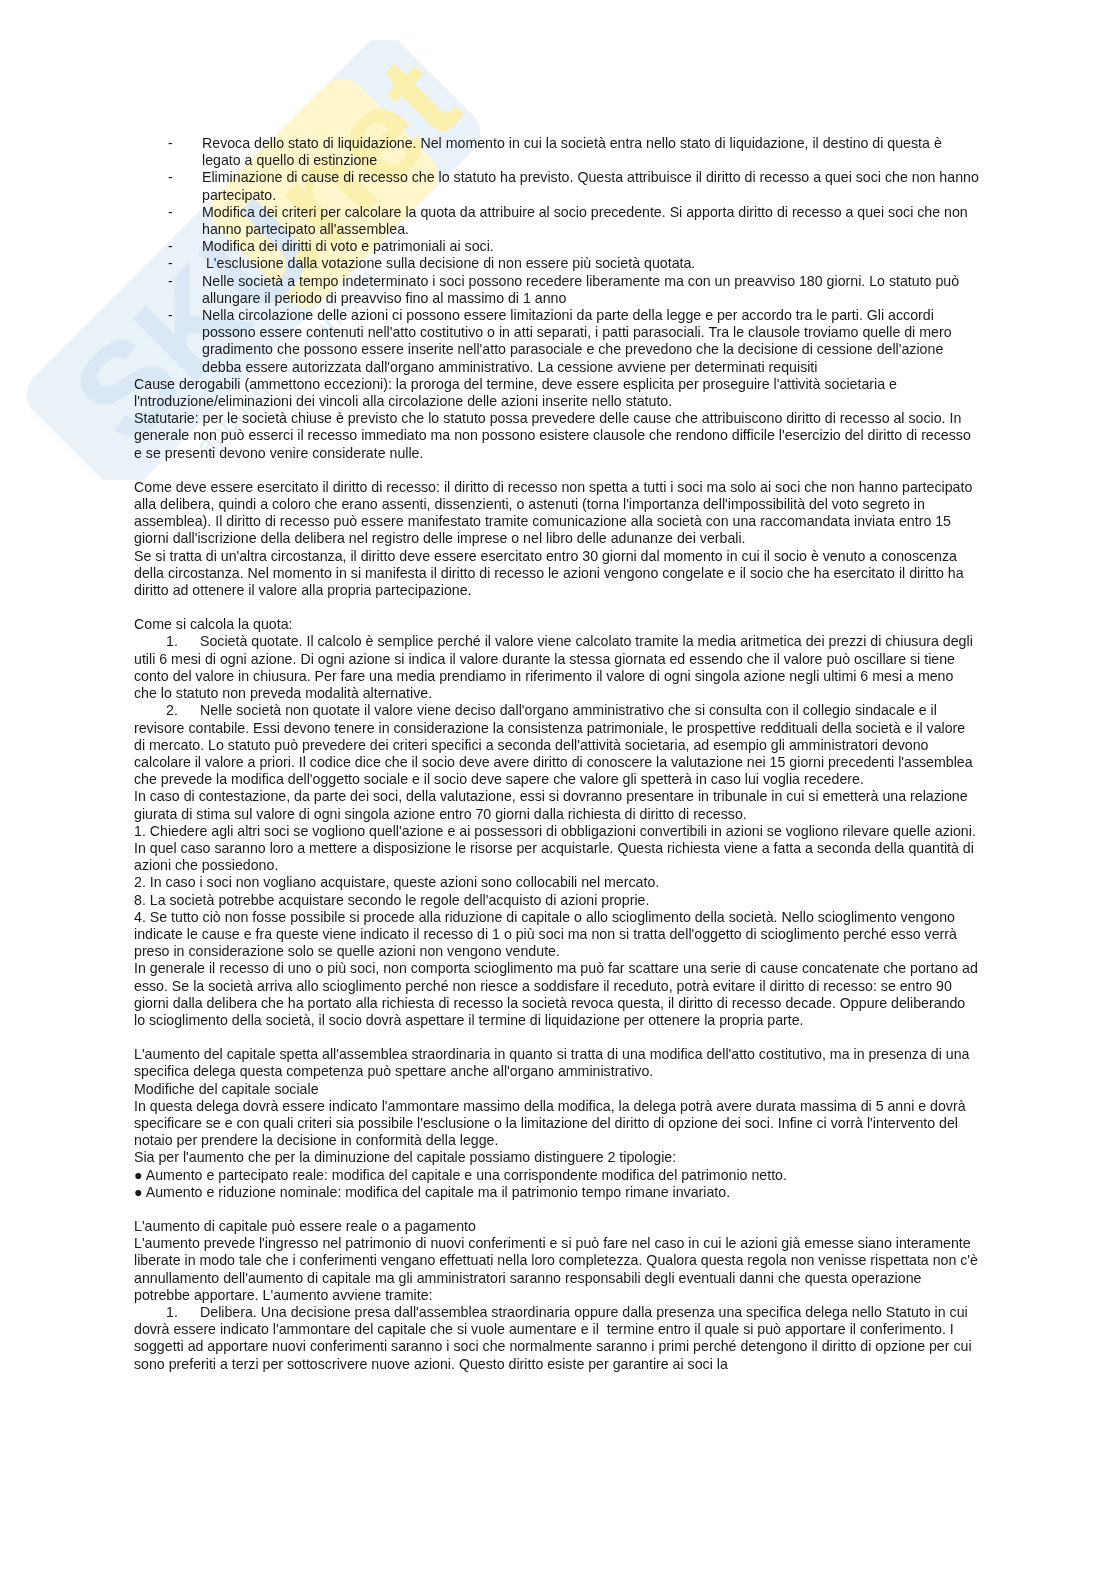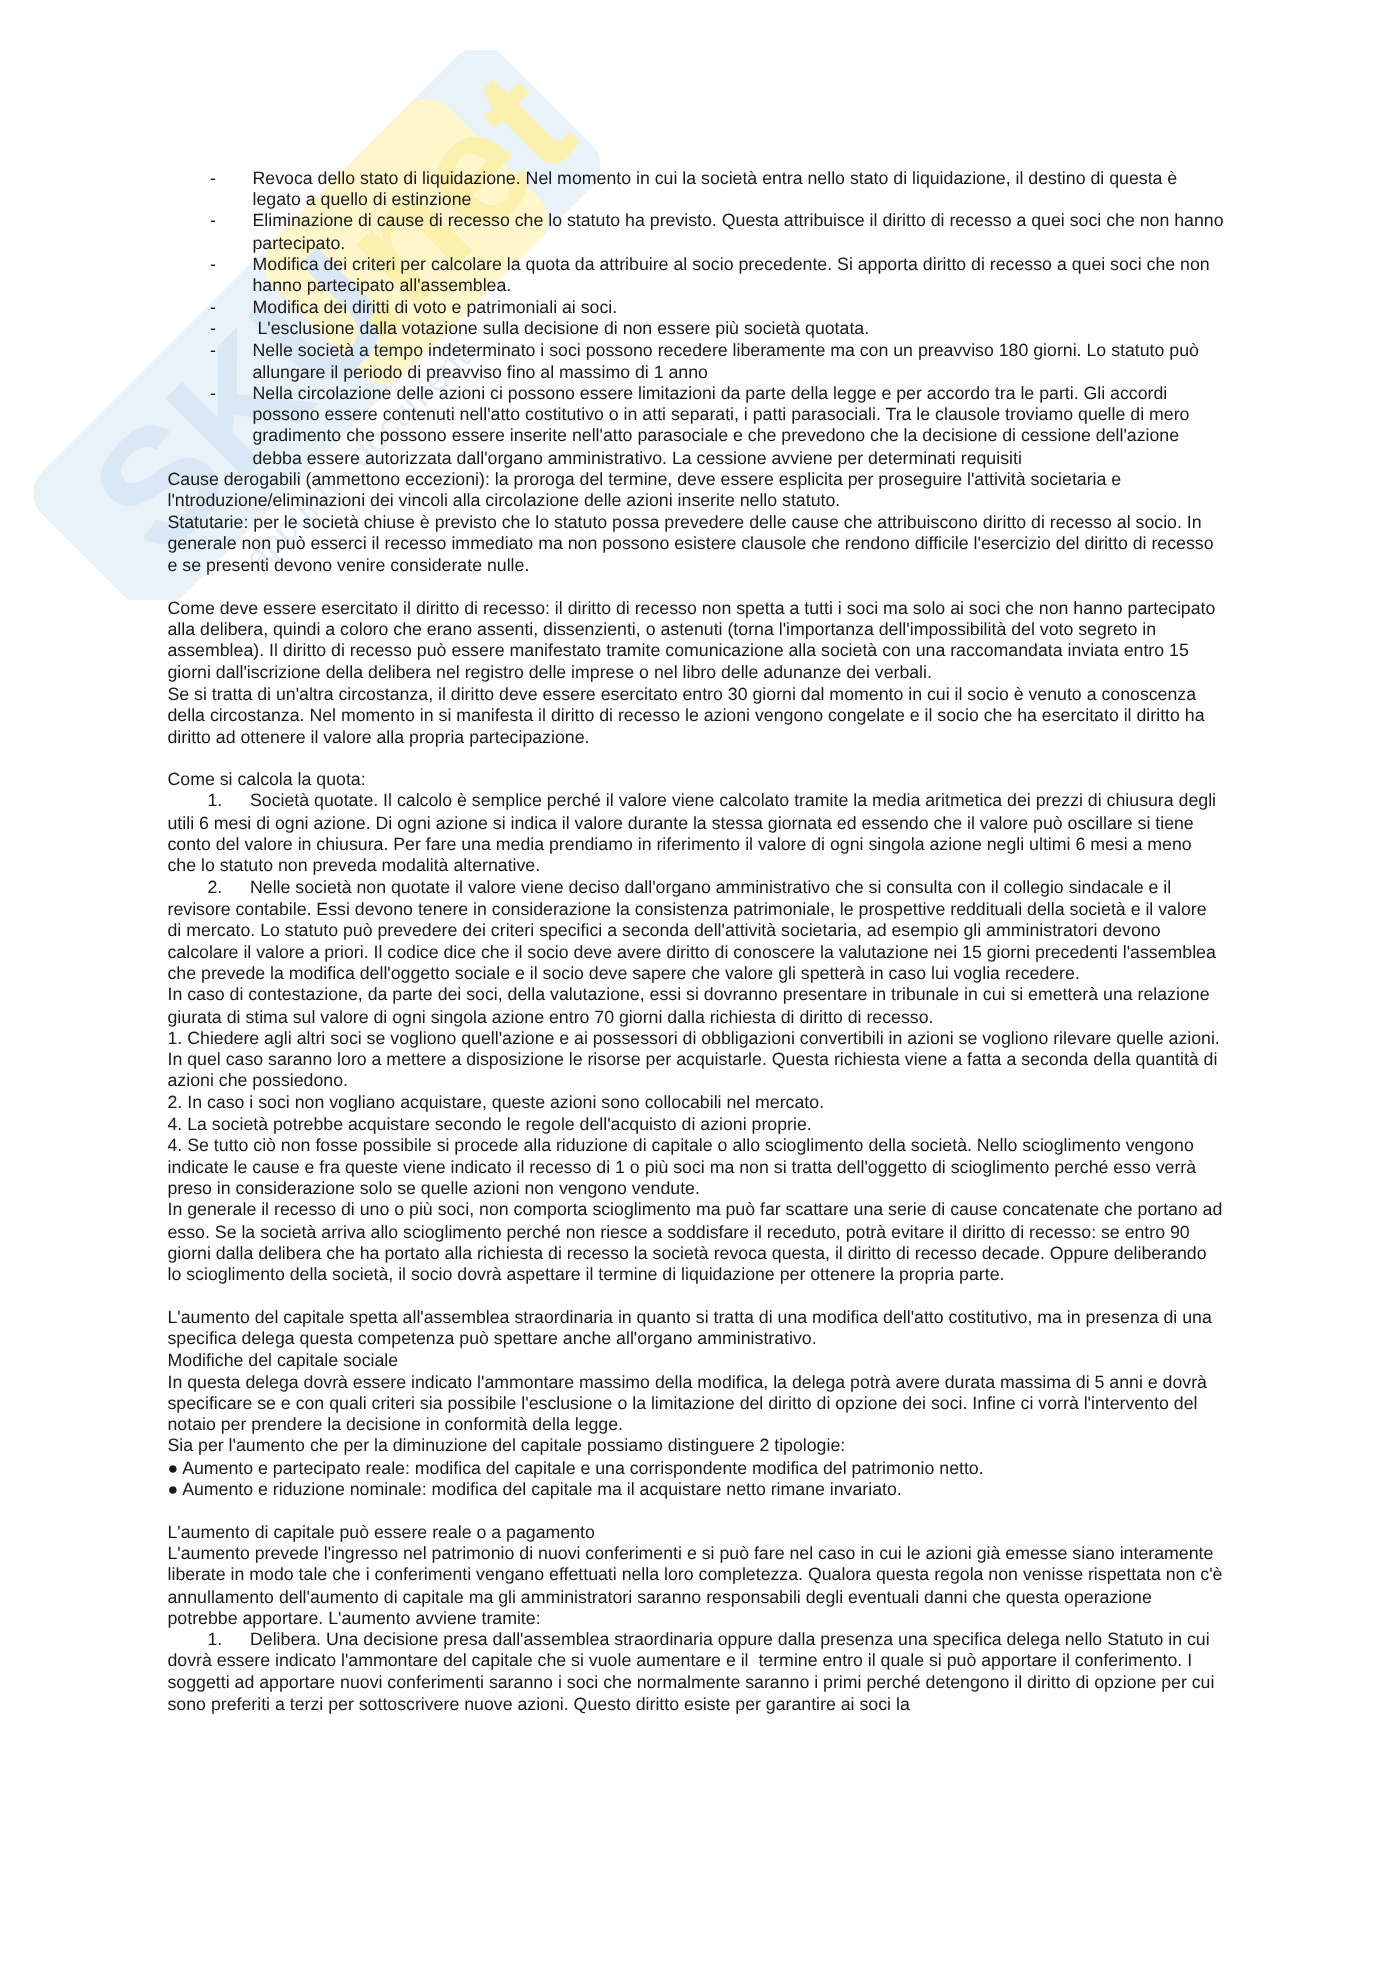--- a/index.html
+++ b/index.html
@@ -60,32 +60,32 @@
 
     <div class="gap"></div>
 
     <p><b>Come si calcola la quota:</b></p>
     <p class="num-item"><span class="num"><span>1.</span></span><span>Società quotate. Il calcolo è semplice perché il valore viene calcolato tramite la media aritmetica dei prezzi di chiusura degli utili 6 mesi di ogni azione. Di ogni azione si indica il valore durante la stessa giornata ed essendo che il valore può oscillare si tiene conto del valore in chiusura. Per fare una media prendiamo in riferimento il valore di ogni singola azione negli ultimi 6 mesi a meno che lo statuto non preveda modalità alternative.</span></p>
     <p class="num-item"><span class="num"><span>2.</span></span><span>Nelle società non quotate il valore viene deciso dall'organo amministrativo che si consulta con il collegio sindacale e il revisore contabile. Essi devono tenere in considerazione la consistenza patrimoniale, le prospettive reddituali della società e il valore di mercato. Lo statuto può prevedere dei criteri specifici a seconda dell'attività societaria, ad esempio gli amministratori devono calcolare il valore a priori. Il codice dice che il socio deve avere diritto di conoscere la valutazione nei 15 giorni precedenti l'assemblea che prevede la modifica dell'oggetto sociale e il socio deve sapere che valore gli spetterà in caso lui voglia recedere.</span></p>
     <p>In caso di contestazione, da parte dei soci, della valutazione, essi si dovranno presentare in tribunale in cui si emetterà una relazione giurata di stima sul valore di ogni singola azione entro 70 giorni dalla richiesta di diritto di recesso.</p>
 
     <p>1. Chiedere agli altri soci se vogliono quell'azione e ai possessori di obbligazioni convertibili in azioni se vogliono rilevare quelle azioni. In quel caso saranno loro a mettere a disposizione le risorse per acquistarle. Questa richiesta viene a fatta a seconda della quantità di azioni che possiedono.</p>
     <p>2. In caso i soci non vogliano acquistare, queste azioni sono collocabili nel mercato.</p>
-    <p>4. La società potrebbe acquistare secondo le regole dell'acquisto di azioni proprie.</p>
+    <p>8. La società potrebbe acquistare secondo le regole dell'acquisto di azioni proprie.</p>
     <p>4. Se tutto ciò non fosse possibile si procede alla riduzione di capitale o allo scioglimento della società. Nello scioglimento vengono indicate le cause e fra queste viene indicato il recesso di 1 o più soci ma non si tratta dell'oggetto di scioglimento perché esso verrà preso in considerazione solo se quelle azioni non vengono vendute.</p>
     <p>In generale il recesso di uno o più soci, non comporta scioglimento ma può far scattare una serie di cause concatenate che portano ad esso. Se la società arriva allo scioglimento perché non riesce a soddisfare il receduto, potrà evitare il diritto di recesso: se entro 90 giorni dalla delibera che ha portato alla richiesta di recesso la società revoca questa, il diritto di recesso decade. Oppure deliberando lo scioglimento della società, il socio dovrà aspettare il termine di liquidazione per ottenere la propria parte.</p>
 
     <div class="gap"></div>
 
     <p>L'aumento del capitale spetta all'assemblea straordinaria in quanto si tratta di una modifica dell'atto costitutivo, ma in presenza di una specifica delega questa competenza può spettare anche all'organo amministrativo.</p>
     <p><b>Modifiche del capitale sociale</b></p>
     <p>In questa delega dovrà essere indicato l'ammontare massimo della modifica, la delega potrà avere durata massima di 5 anni e dovrà specificare se e con quali criteri sia possibile l'esclusione o la limitazione del diritto di opzione dei soci. Infine ci vorrà l'intervento del notaio per prendere la decisione in conformità della legge.</p>
     <p>Sia per l'aumento che per la diminuzione del capitale possiamo distinguere 2 tipologie:</p>
     <p>● Aumento e partecipato reale: modifica del capitale e una corrispondente modifica del patrimonio netto.</p>
-    <p>● Aumento e riduzione nominale: modifica del capitale ma il acquistare netto rimane invariato.</p>
+    <p>● Aumento e riduzione nominale: modifica del capitale ma il patrimonio tempo rimane invariato.</p>
 
     <div class="gap"></div>
 
     <p><b>L'aumento di capitale può essere reale o a pagamento</b></p>
     <p>L'aumento prevede l'ingresso nel patrimonio di nuovi conferimenti e si può fare nel caso in cui le azioni già emesse siano interamente liberate in modo tale che i conferimenti vengano effettuati nella loro completezza. Qualora questa regola non venisse rispettata non c'è annullamento dell'aumento di capitale ma gli amministratori saranno responsabili degli eventuali danni che questa operazione potrebbe apportare. L'aumento avviene tramite:</p>
     <p class="num-item"><span class="num"><b><span>1.</span></b></span><b>Delibera</b><span style="white-space:pre-wrap">. Una decisione presa dall'assemblea straordinaria oppure dalla presenza una specifica delega nello Statuto in cui dovrà essere indicato l'ammontare del capitale che si vuole aumentare e il  termine entro il quale si può apportare il conferimento. I soggetti ad apportare nuovi conferimenti saranno i soci che normalmente saranno i primi perché detengono il diritto di opzione per cui sono preferiti a terzi per sottoscrivere nuove azioni. Questo diritto esiste per garantire ai soci la</span></p>
 
   </div>
 </div>
 

